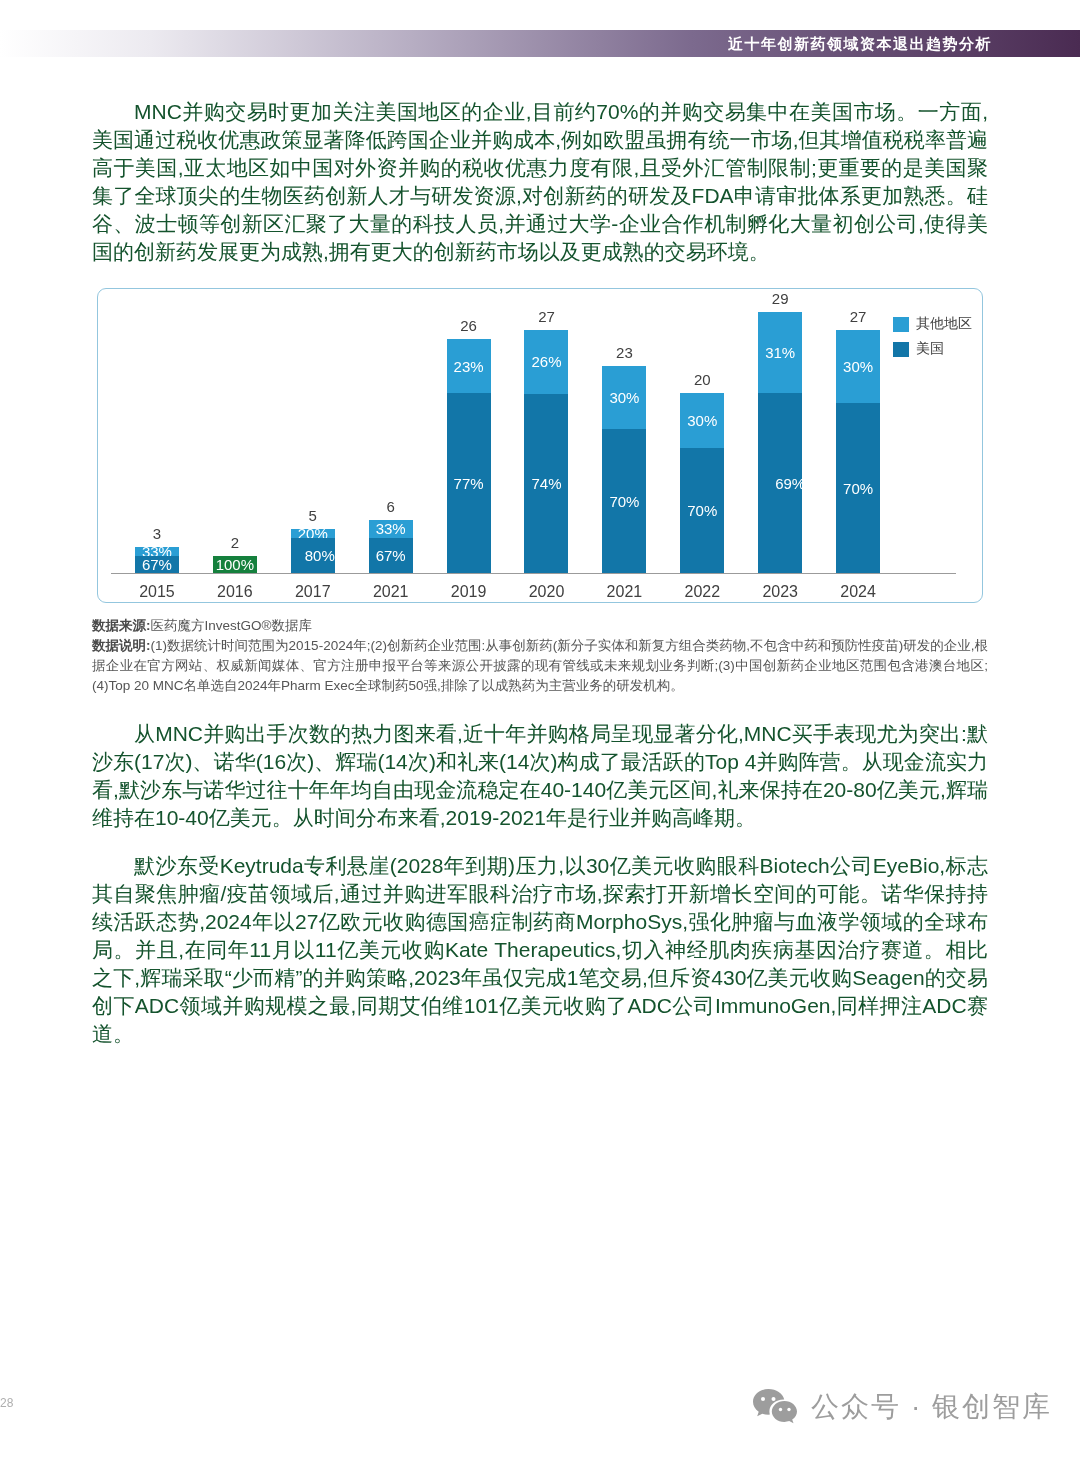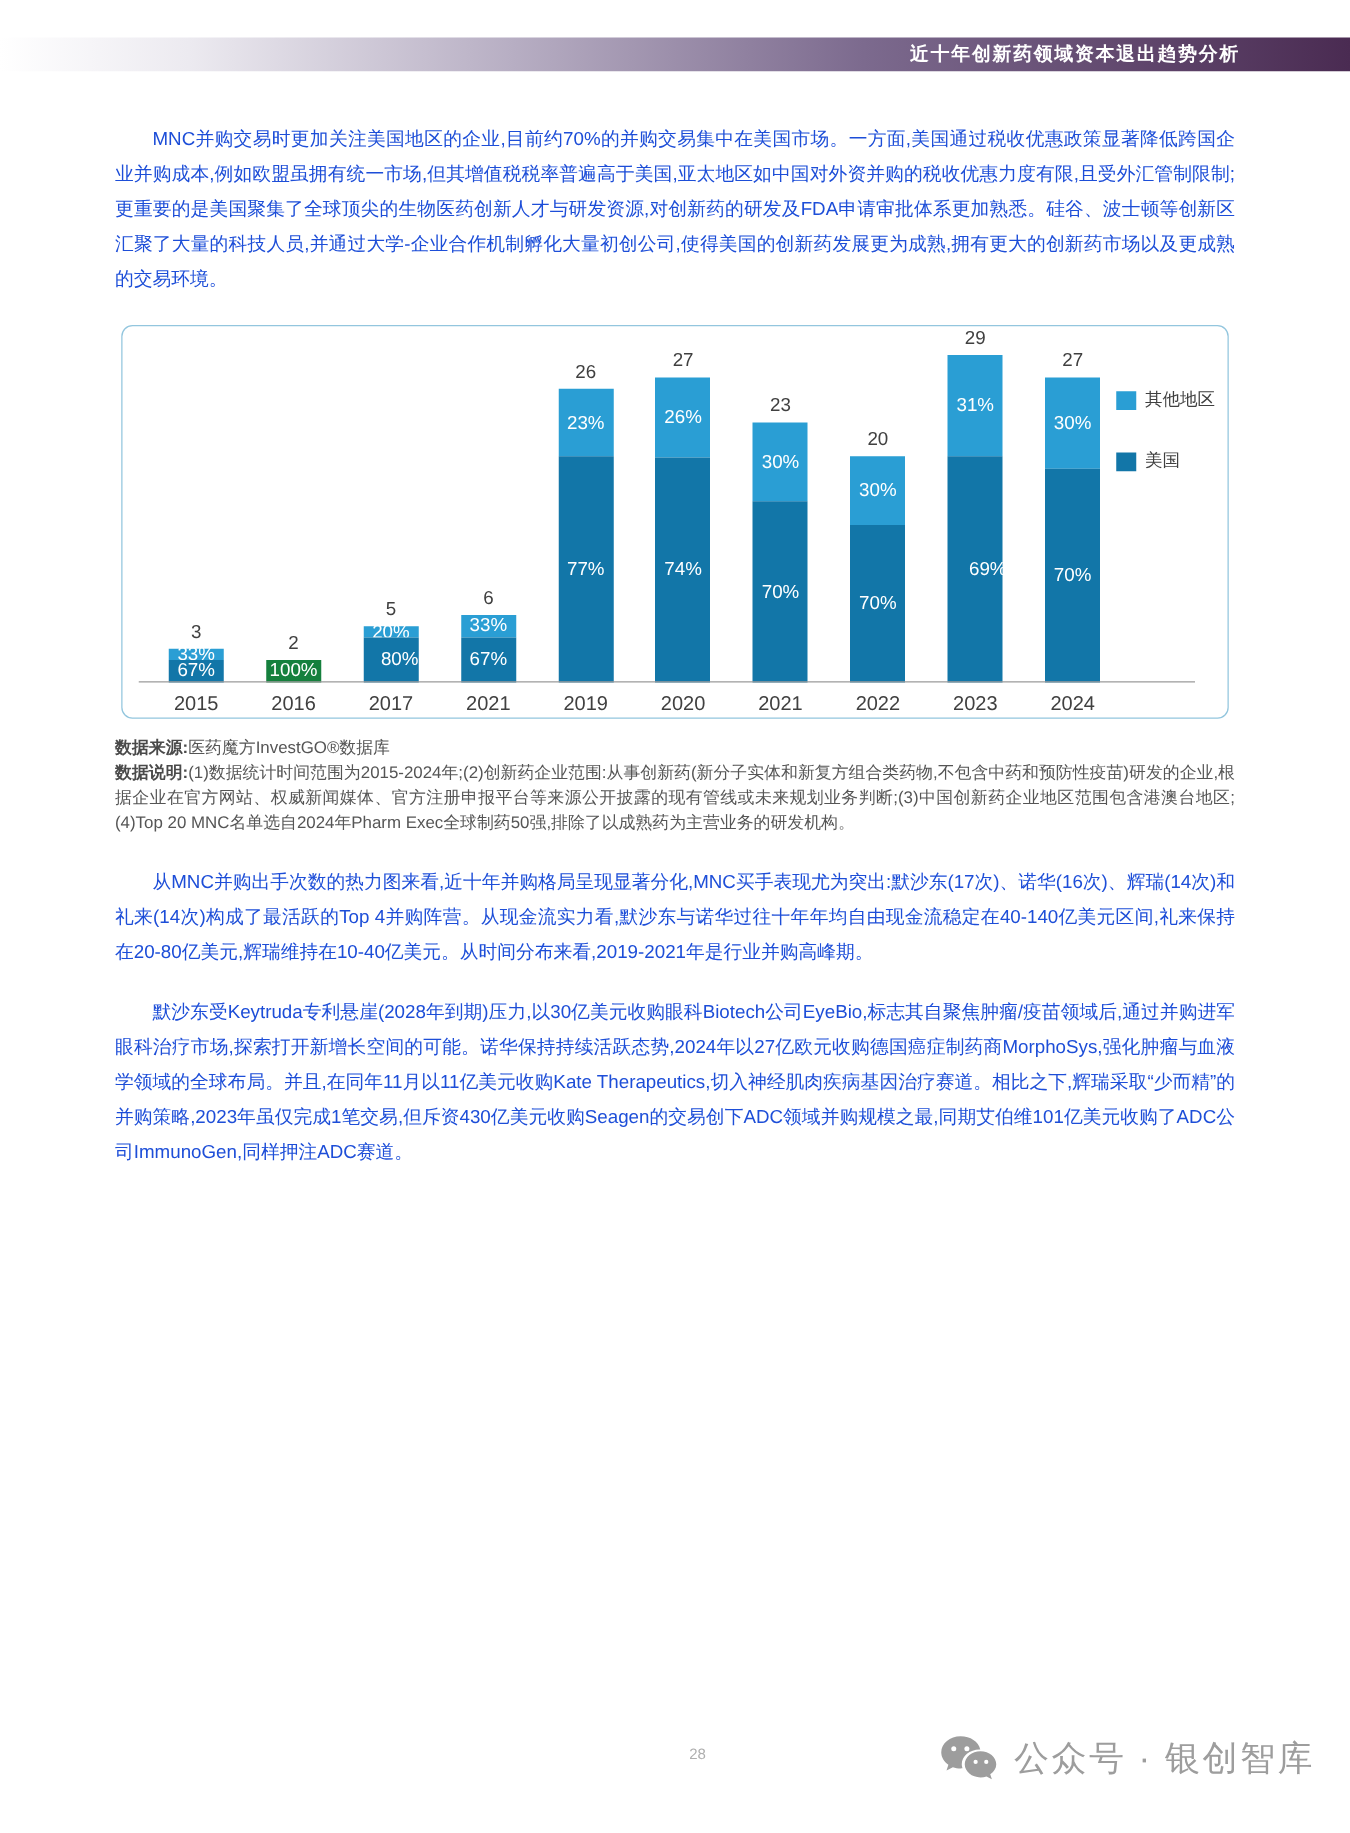--- a/index.html
+++ b/index.html
@@ -33,25 +33,25 @@
     letter-spacing: 1.5px;
   }
   
   .content {
     position: absolute;
     top: 98px;
     left: 92px;
     width: 896px;
   }
   .body-para {
-    font-size: 15px;
+    font-size: 21px;
     line-height: 28px;
     text-align: justify;
     text-indent: 2em;
-    color: #1d4ed8;
+    color: #14532d;
   }
   .chart-title {
     margin-top: 14px;
     font-size: 19px;
     font-weight: bold;
     text-align: center;
     color: #3d3d3d;
   }
   
   .chart-box {
@@ -121,21 +121,20 @@
     position: absolute;
     top: 26px; right: 10px;
     display: flex;
     flex-direction: column;
     gap: 7px;
   }
   .legend-item {
     display: flex;
     align-items: center;
     gap: 7px;
-    margin-top: 24px;
   }
   .legend-swatch {
     width: 16px; height: 15px;
     display: inline-block;
   }
   .legend-label {
     font-size: 14px;
     color: #404040;
   }
   
@@ -147,24 +146,22 @@
     text-align: justify;
   }
   .note-label { font-weight: bold; color: #4a4a4a; margin-top: 38px; }
   
   .para-2 { margin-top: 24px; }
   .para-3 { margin-top: 20px; }
   
   .page-number {
     position: absolute;
     top: 1396px; left: 0; right: 0;
-    text-align: center;
     font-size: 12px;
     color: #aeaeae;
-    padding-left: 36px;
   }
   .brand {
     position: absolute;
     top: 1386px; right: 28px;
     display: flex;
     align-items: center;
     gap: 12px;
     color: #9d9d9d;
   }
   .brand-text {

